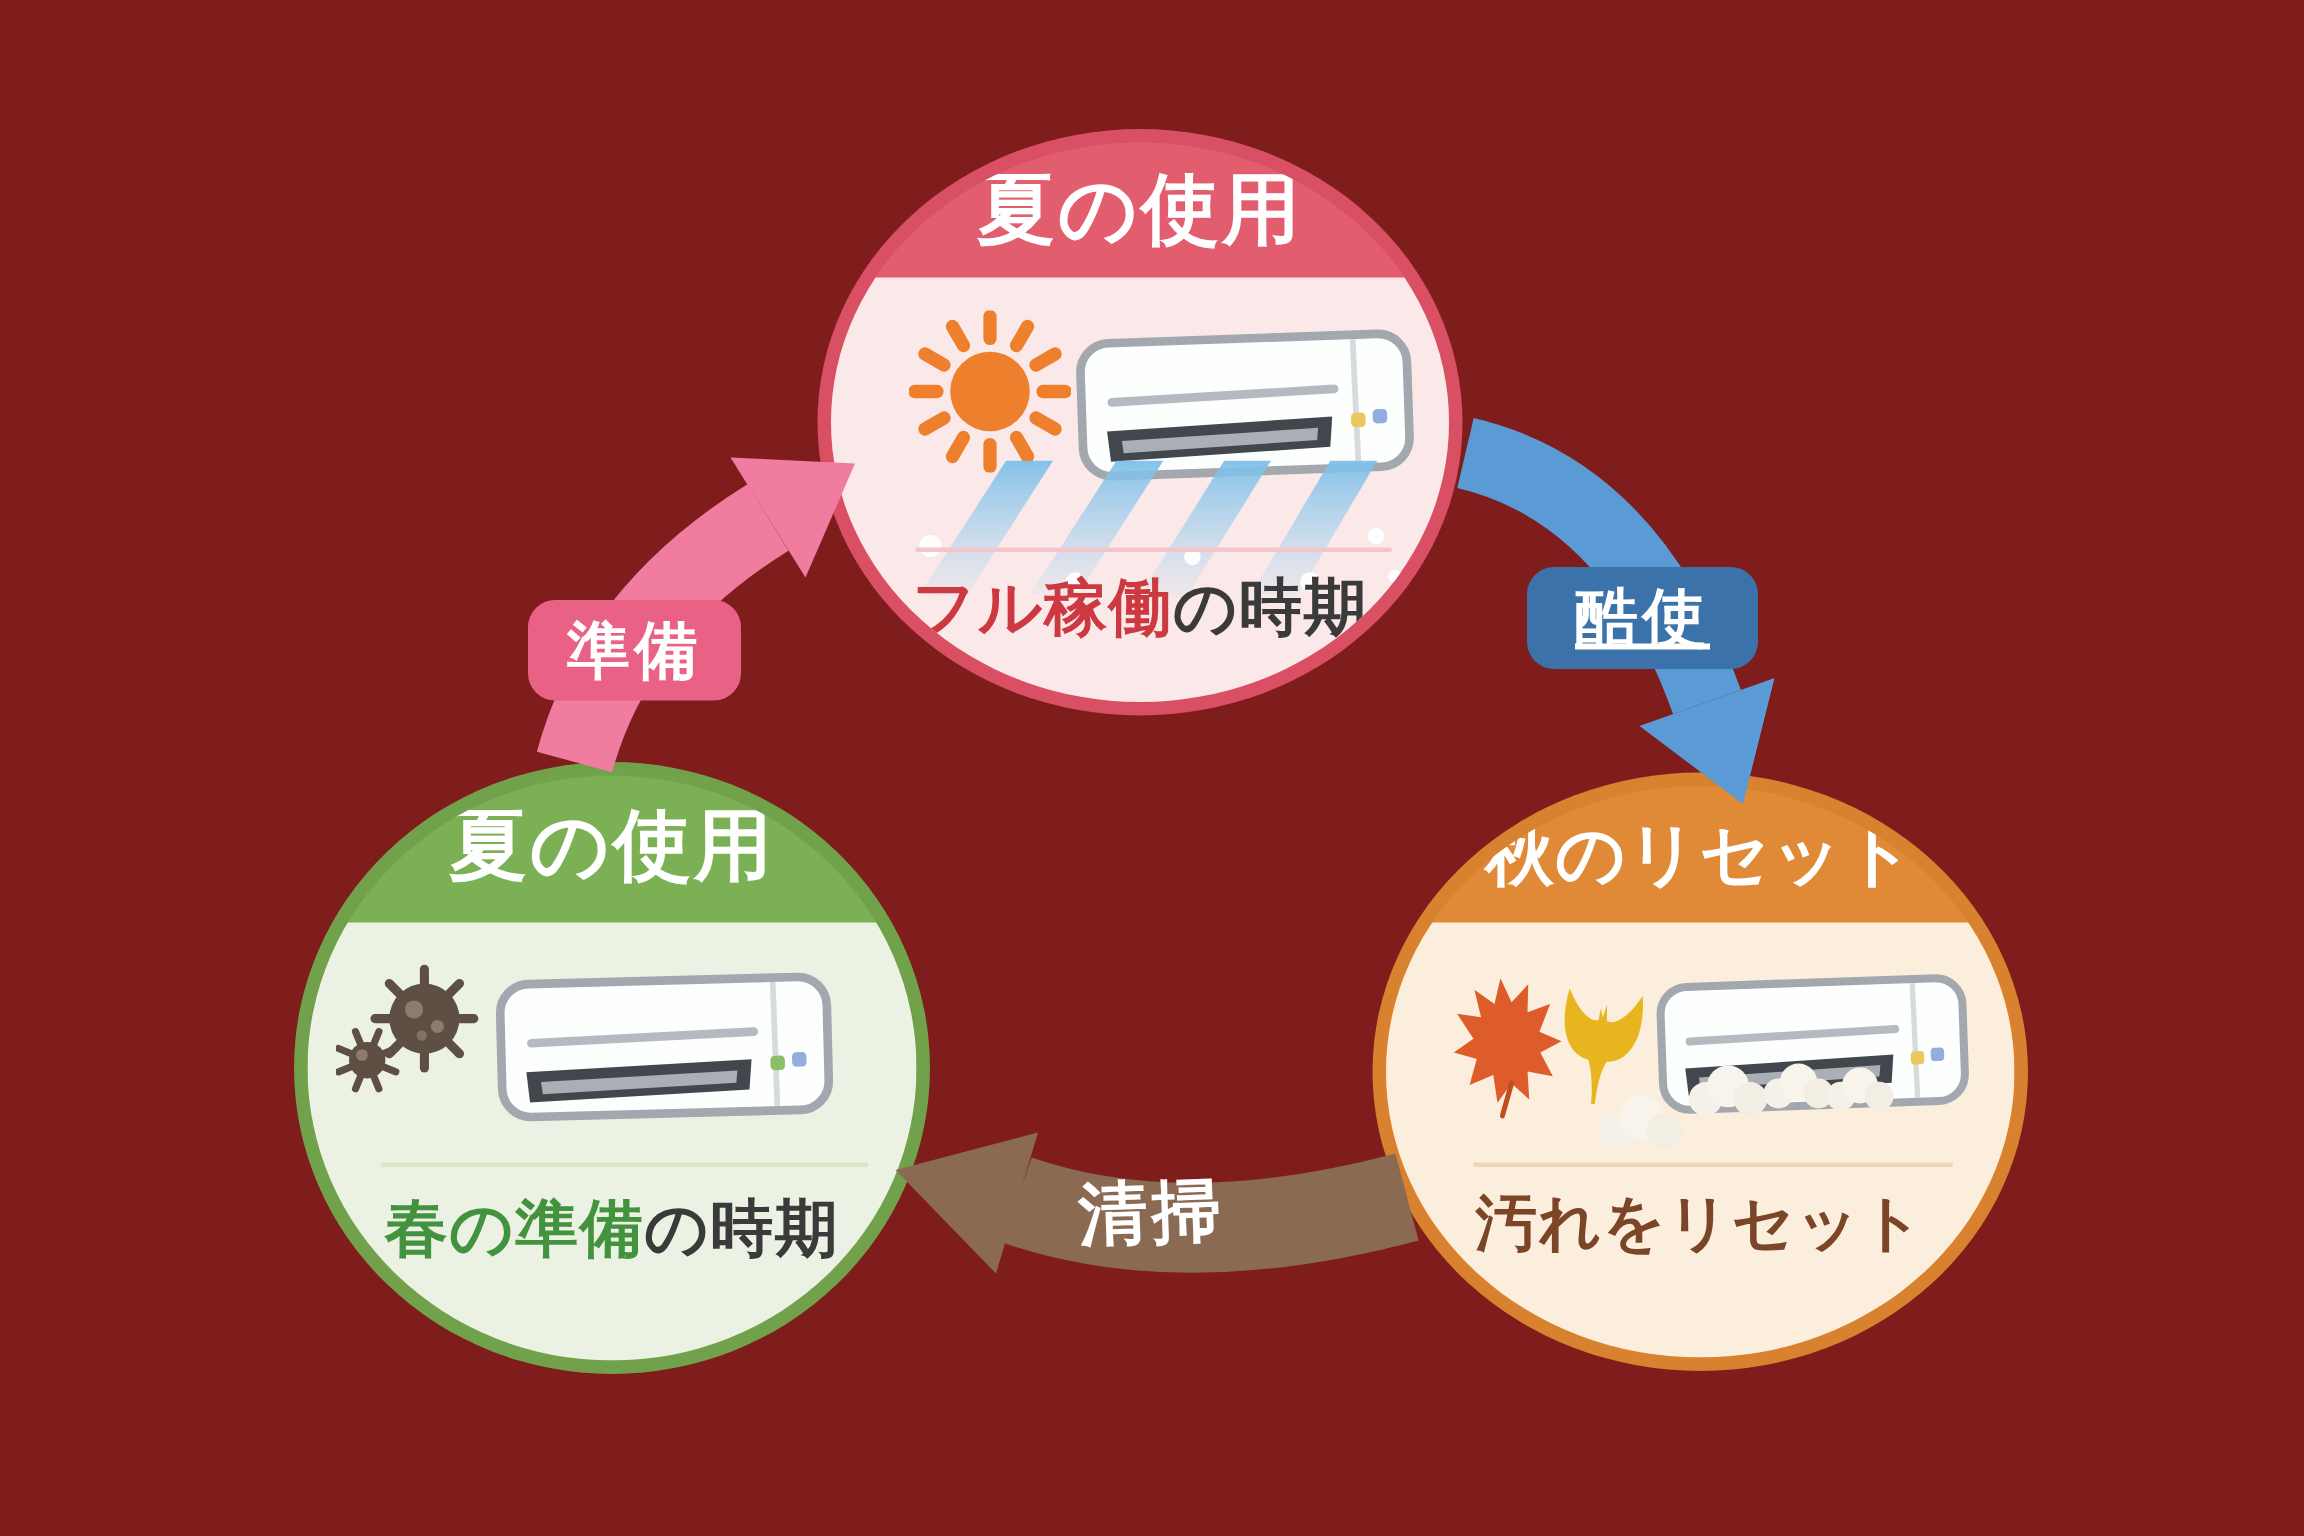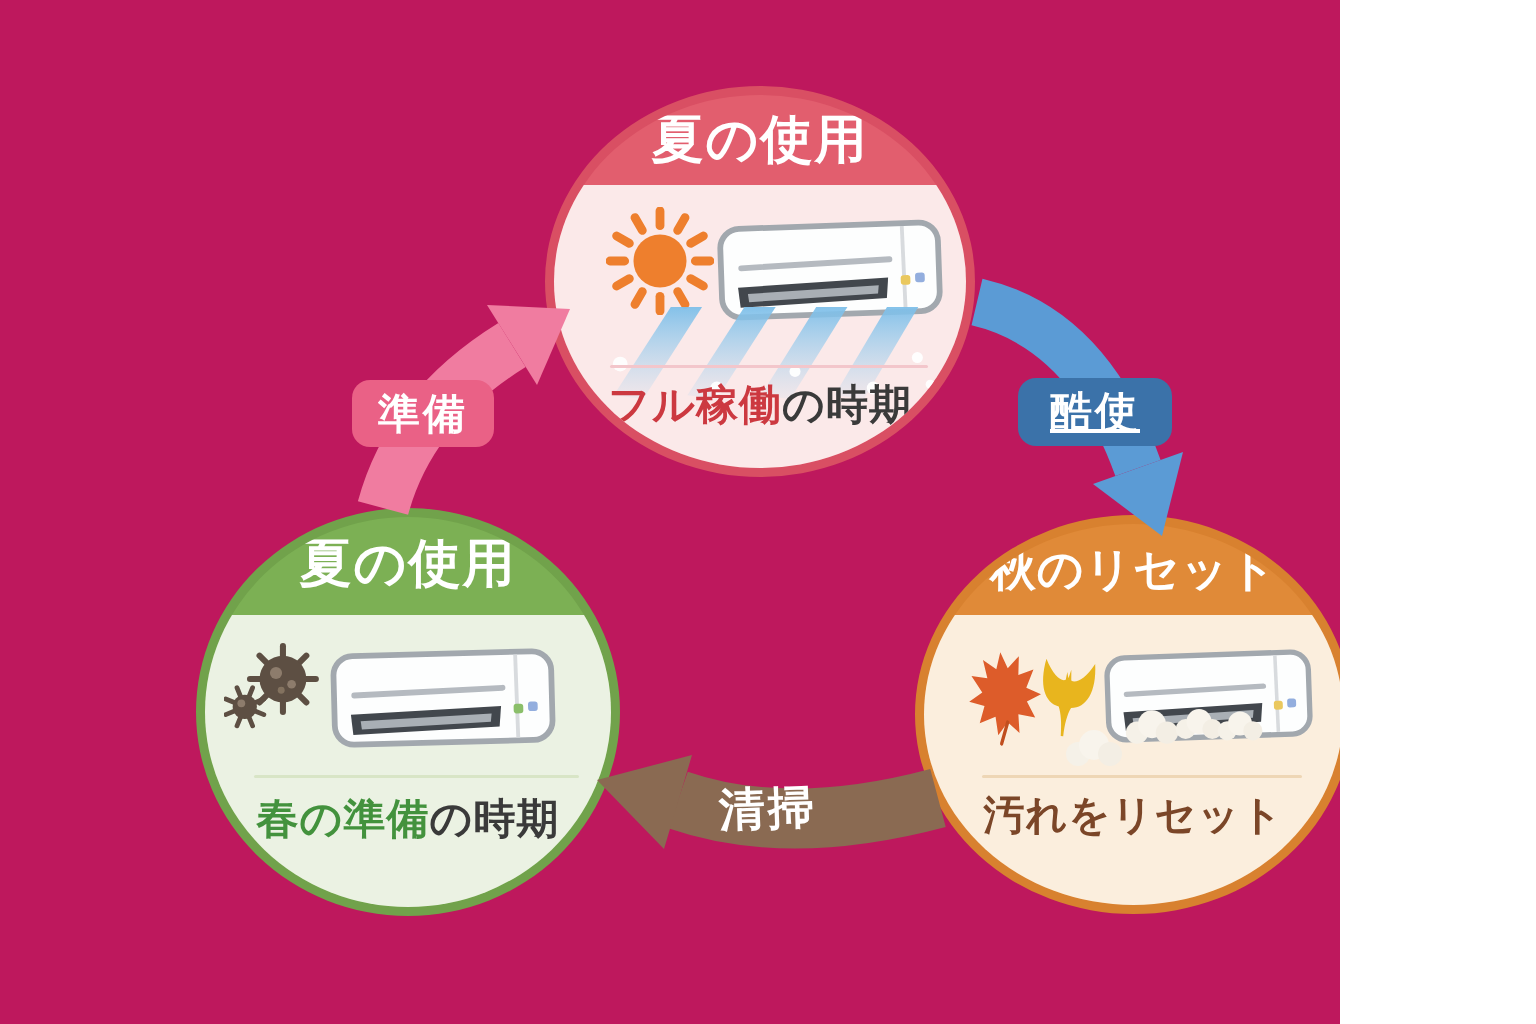--- a/index.html
+++ b/index.html
@@ -1,17 +1,17 @@
 <!DOCTYPE html>
 <html><head>
 <meta charset="utf-8">
 <style>
   html,body{margin:0;padding:0;background:#fff;}
   .canvas{
-    position:relative;width:1340px;height:1024px;background:#be185d;overflow:hidden;
+    position:relative;width:1536px;height:1024px;background:#7f1d1d;overflow:hidden;
     font-family:"Liberation Sans","DejaVu Sans",sans-serif;
   }
   
   .node{
     position:absolute;border-radius:50%;box-sizing:border-box;overflow:hidden;
     border:9px solid var(--ring,#999);background:var(--header,#ccc);z-index:1;
   }
   .node-summer{left:545px;top:86px;width:430px;height:391px;}
   .node-autumn{left:915px;top:515px;width:437px;height:399px;}
   .node-spring{left:196px;top:508px;width:424px;height:408px;}
@@ -52,21 +52,21 @@
   .node-spring .ac{left:122px;top:128px;width:232px;height:106px;transform:rotate(-1.5deg);}
   .node-spring .separator{left:49px;width:325px;top:258px;background:#d8e5c6;}
   .node-spring .caption{top:274px;}
   
   .arrows-layer{position:absolute;left:0;top:0;width:1536px;height:1024px;z-index:2;pointer-events:none;}
   
   .arrow-label{
     position:absolute;z-index:4;display:flex;align-items:center;justify-content:center;
     color:#fff;font-weight:800;font-size:42px;letter-spacing:3px;border-radius:18px;
   }
-  .label-prepare{left:352px;top:380px;width:142px;height:67px;}
+  .label-prepare{left:352px;top:400px;width:142px;height:67px;}
   .label-overuse{left:1018px;top:378px;width:154px;height:68px;text-decoration:underline;}
   .label-clean{left:688px;top:778px;width:160px;height:62px;font-size:46px;background:transparent;transform:rotate(-2deg);}
   .hidden-defs{position:absolute;width:0;height:0;overflow:hidden;}
 </style>
 </head>
 <body>
 
 <svg class="hidden-defs" aria-hidden="true">
   <defs>
     <linearGradient id="beam" x1="0" y1="0" x2="0" y2="1">

